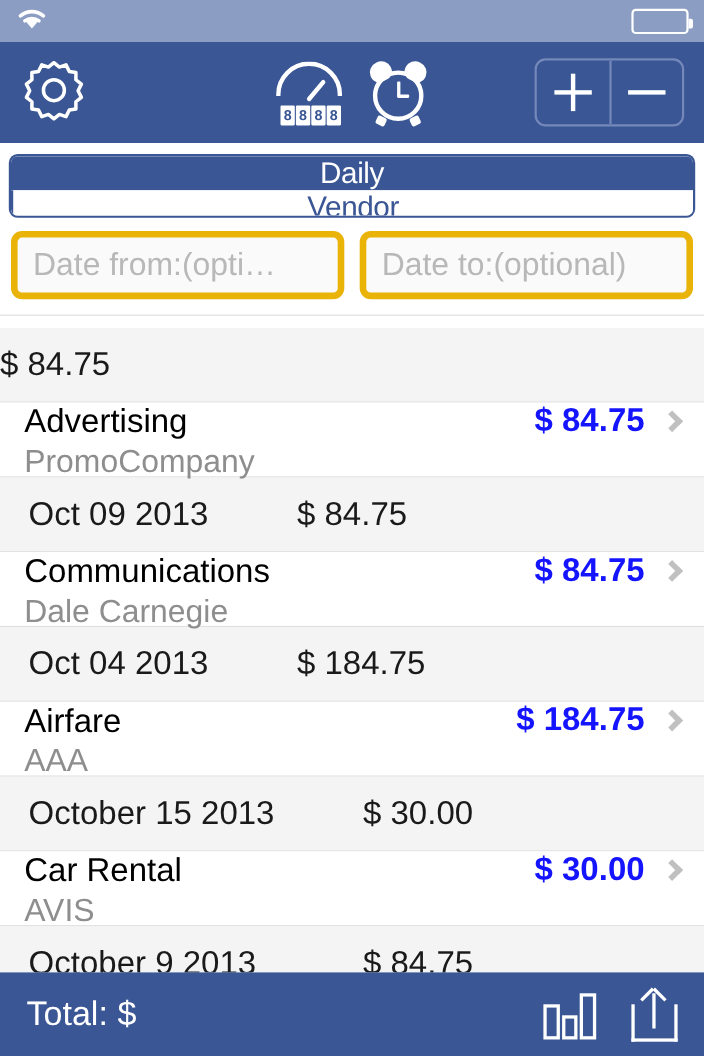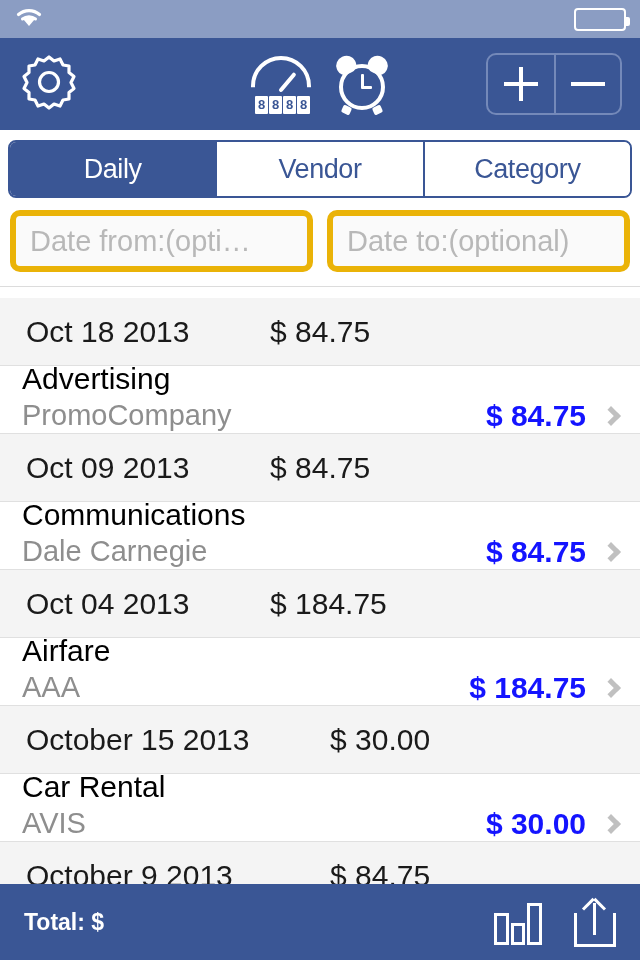--- a/index.html
+++ b/index.html
@@ -97,21 +97,21 @@
   .alarm-foot { position:absolute; bottom:0; width:9px; height:8px; background:#fff; border-radius:2px; }
   .alarm-foot.l { left:9px; transform:rotate(25deg); }
   .alarm-foot.r { right:9px; transform:rotate(-25deg); }
   .alarm-hand { position:absolute; background:#ffffff; border-radius:1px; }
   .alarm-hand.v { left:28px; top:20px; width:3px; height:14px; }
   .alarm-hand.h { left:28px; top:32px; width:11px; height:3px; }
 
   
   .segment {
     display:flex; margin:10px 8px 0 8px; height:58px;
-    border:2px solid #3a5695; border-radius:8px; overflow:hidden;
+    border:2px solid #3a5695; border-radius:8px; overflow:hidden;flex-direction:column;
   }
   .seg-item {
     flex:1 1 0; display:flex; align-items:center; justify-content:center;
     background:#ffffff; color:#3a5695; font-size:27px; letter-spacing:-0.4px;
     border-left:2px solid #3a5695; white-space:nowrap;
   }
   .seg-item:first-child { border-left:none; }
   .seg-item.active { background:#3a5695; color:#ffffff; }
 
   
@@ -130,41 +130,41 @@
   .list { position:absolute; top:298px; left:0; right:0; bottom:76px; overflow:hidden; }
   .group-header {
     height:68px; background:#f4f4f4; border-bottom:1px solid #e0e0e0;
     display:flex; align-items:center; color:#1a1a1a; font-size:30px;
   }
   .gh-date { padding-left:26px; min-width:270px; }
   .gh-date.wide { min-width:330px; }
   .gh-amount { }
   .item-row {
     height:68px; background:#ffffff; border-bottom:1px solid #e0e0e0;
-    display:flex; align-items:flex-end; position:relative;
+    display:flex; align-items:flex-start; position:relative;
   }
   .item-texts { padding-left:22px; display:flex; flex-direction:column; justify-content:center; }
   .item-cat { font-size:30px; color:#000000; line-height:36px; }
   .item-vendor { font-size:29px; color:#8e8e8e; line-height:36px; }
   .item-right {
     margin-left:auto; display:flex; align-items:center; gap:18px; padding-right:22px;
   }
   .item-amount { color:#1414ff; font-size:30px; font-weight:bold; }
   .chev {
     width:14px; height:14px; border-right:5px solid #c0c0c0;
     border-top:5px solid #c0c0c0; transform:rotate(45deg);
   }
 
   
   .bottombar {
     position:absolute; left:0; right:0; bottom:0; height:76px;
     background:#3a5695; display:flex; align-items:center; padding:0 24px;
     color:#ffffff;
   }
-  .total-label { font-size:23px; font-weight:bold; }
+  .total-label { font-size:31px; font-weight:normal; }
   .total-value { font-size:31px; font-weight:bold; margin-left:48px; }
   .bb-icons { margin-left:auto; display:flex; align-items:center; gap:32px; }
 
   .barchart { position:relative; width:48px; height:46px; }
   .barchart i { position:absolute; bottom:0; border:3px solid #ffffff; display:block; }
   .barchart .b1 { left:0;  width:15px; height:32px; }
   .barchart .b2 { left:17px; width:14px; height:22px; }
   .barchart .b3 { left:33px; width:15px; height:42px; }
 
   .share { position:relative; width:42px; height:50px; }
@@ -260,21 +260,20 @@
   </div>
 
   <div class="filters">
     <div class="date-input">Date from:(opti…</div>
     <div class="date-input">Date to:(optional)</div>
   </div>
 
   <div class="list">
 
     <div class="group-header">
-      <span class="gh-date">Oct 18 2013</span>
       <span class="gh-amount">$ 84.75</span>
     </div>
     <div class="item-row">
       <span class="item-texts">
         <span class="item-cat">Advertising</span>
         <span class="item-vendor">PromoCompany</span>
       </span>
       <span class="item-right">
         <span class="item-amount">$ 84.75</span>
         <span class="chev"></span>

